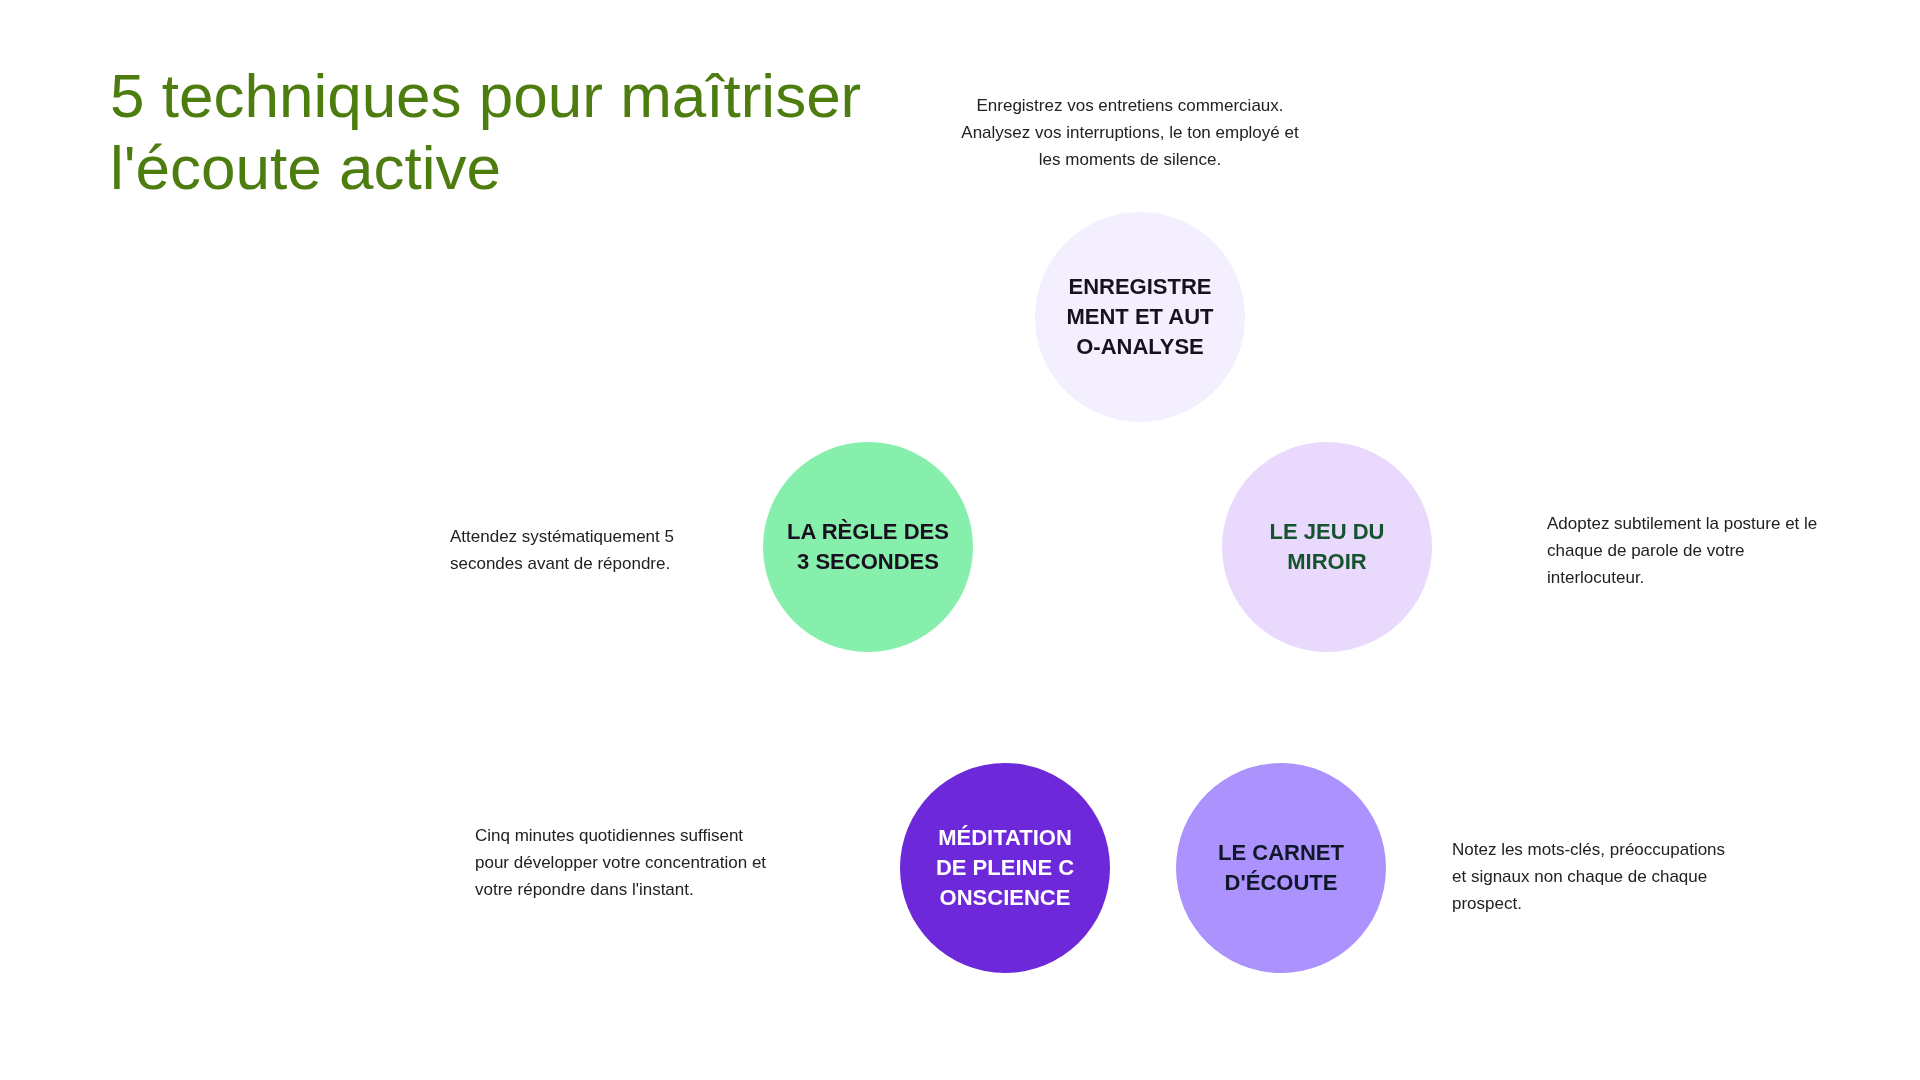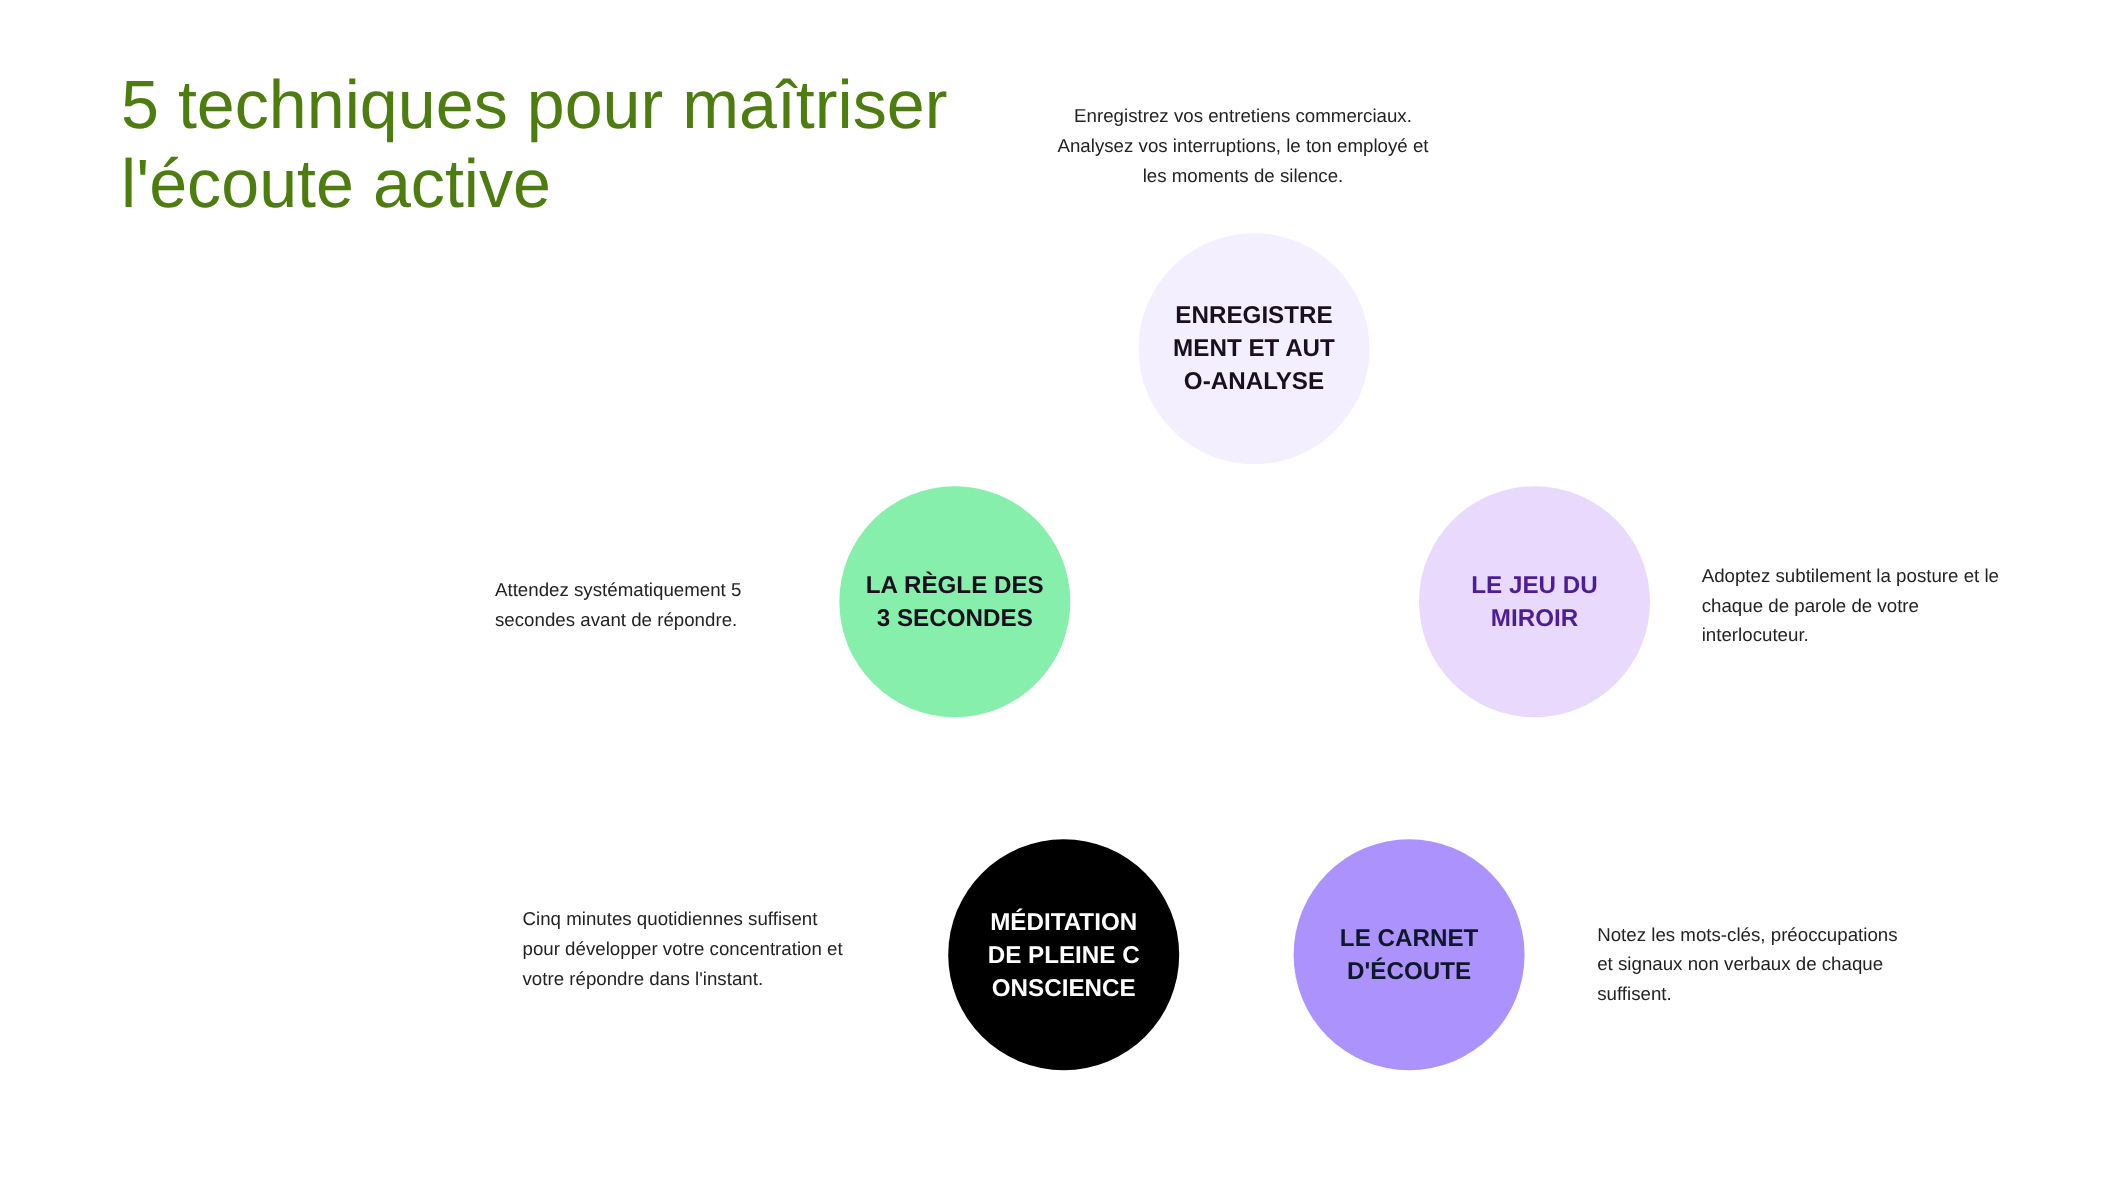--- a/index.html
+++ b/index.html
@@ -65,26 +65,26 @@
 <p class="desc center" style="left:955px; top:92px; width:350px;">Enregistrez vos entretiens commerciaux. Analysez vos interruptions, le ton employé et les moments de silence.</p>
 <div class="circle" style="left:1035px; top:212px; background:#F4EFFE; color:#1A0F1F; padding:0 28px;">
   <span class="circle-label">ENREGISTREMENT ET AUTO-ANALYSE</span>
 </div>
 
 <p class="desc" style="left:450px; top:523px; width:290px;">Attendez systématiquement 5 secondes avant de répondre.</p>
 <div class="circle" style="left:763px; top:442px; background:#86efac; color:#1A0F1F;">
   <span class="circle-label" style="word-break:normal;">LA RÈGLE DES 3 SECONDES</span>
 </div>
 
-<div class="circle" style="left:1290px; top:442px; background:#E9D9FD; color:#4c1d95; padding:0 36px;">
+<div class="circle" style="left:1222px; top:442px; background:#E9D9FD; color:#14532d; padding:0 36px;">
   <span class="circle-label" style="word-break:normal;">LE JEU DU MIROIR</span>
 </div>
 <p class="desc" style="left:1547px; top:510px; width:290px;">Adoptez subtilement la posture et le chaque de parole de votre interlocuteur.</p>
 
 <p class="desc" style="left:475px; top:822px; width:300px;">Cinq minutes quotidiennes suffisent pour développer votre concentration et votre répondre dans l'instant.</p>
-<div class="circle" style="left:862px; top:763px; background:#000000; color:#FFFFFF; padding:0 28px;">
+<div class="circle" style="left:900px; top:763px; background:#6d28d9; color:#FFFFFF; padding:0 28px;">
   <span class="circle-label">MÉDITATION DE PLEINE CONSCIENCE</span>
 </div>
 
 <div class="circle" style="left:1176px; top:763px; background:#AC92FC; color:#0f172a; padding:0 34px;">
   <span class="circle-label" style="word-break:normal;">LE CARNET D'ÉCOUTE</span>
 </div>
-<p class="desc" style="left:1452px; top:836px; width:290px;">Notez les mots-clés, préoccupations et signaux non verbaux de chaque suffisent.</p>
+<p class="desc" style="left:1452px; top:836px; width:290px;">Notez les mots-clés, préoccupations et signaux non chaque de chaque prospect.</p>
 
 </body></html>

